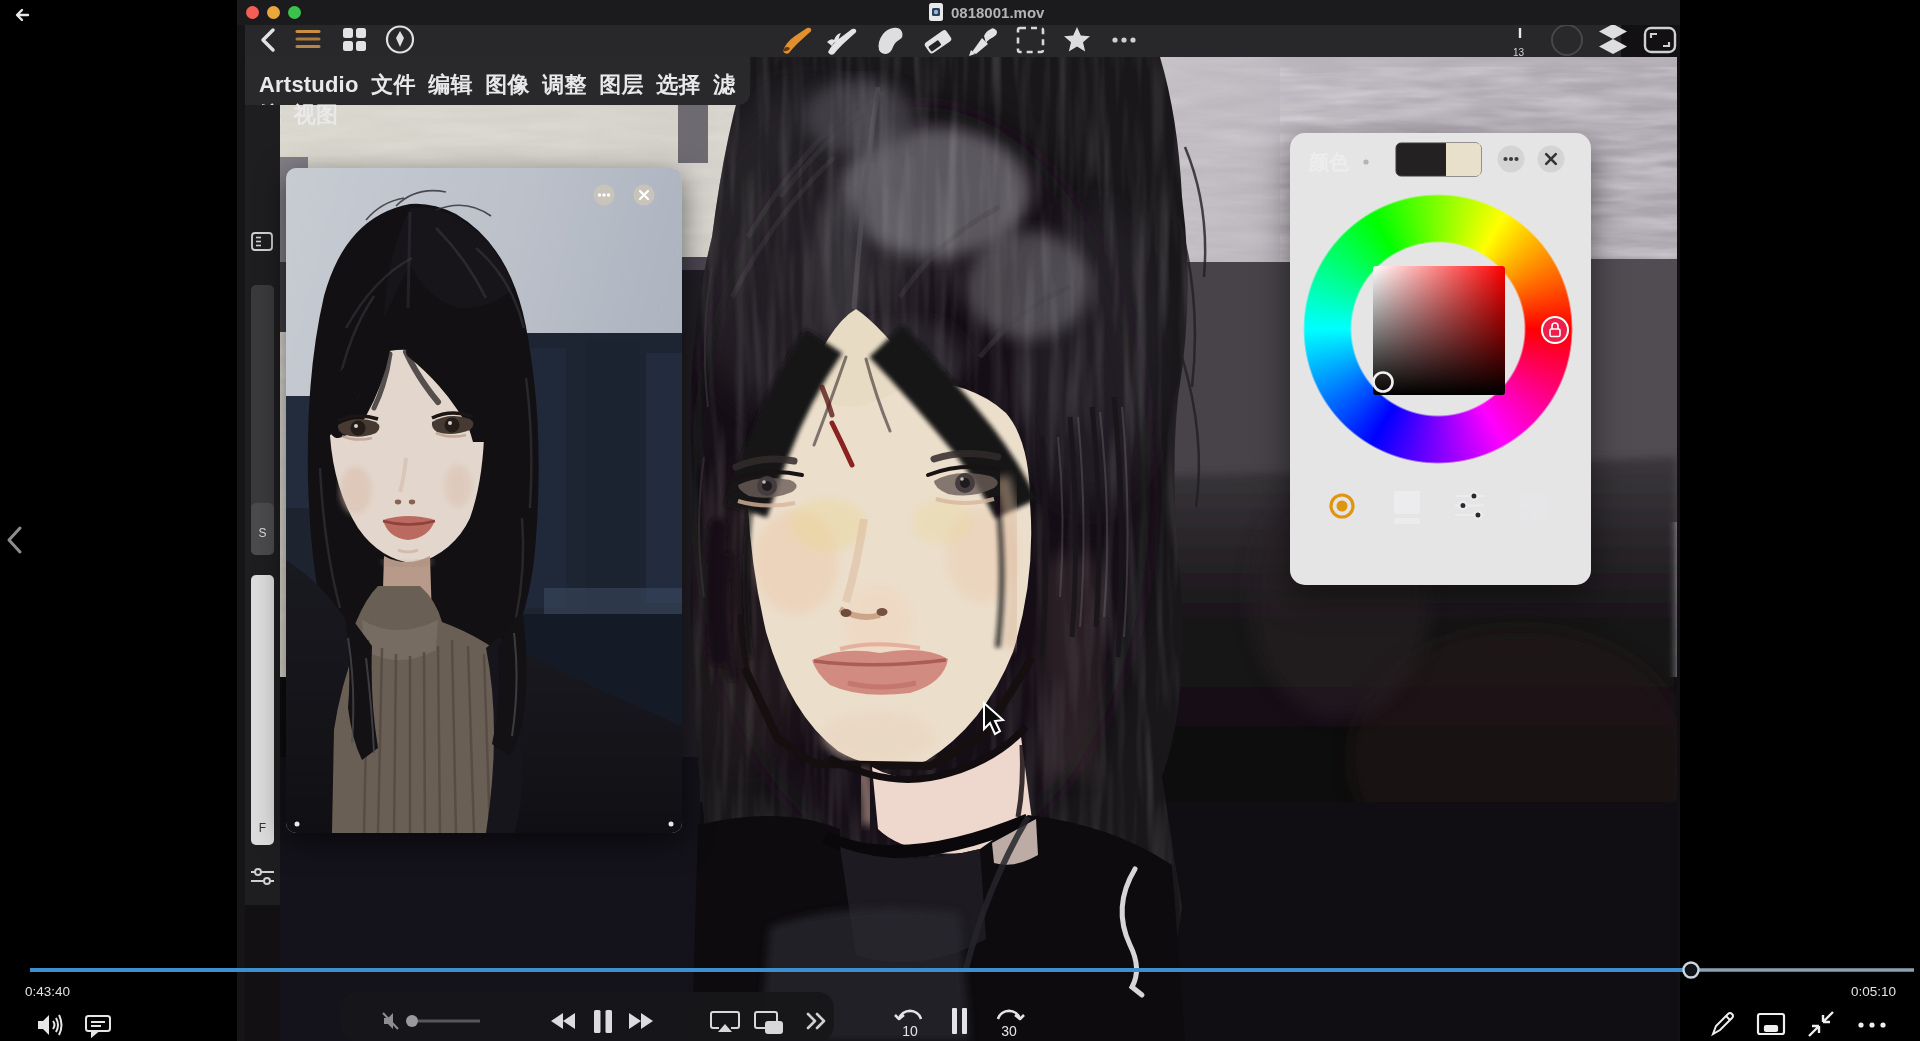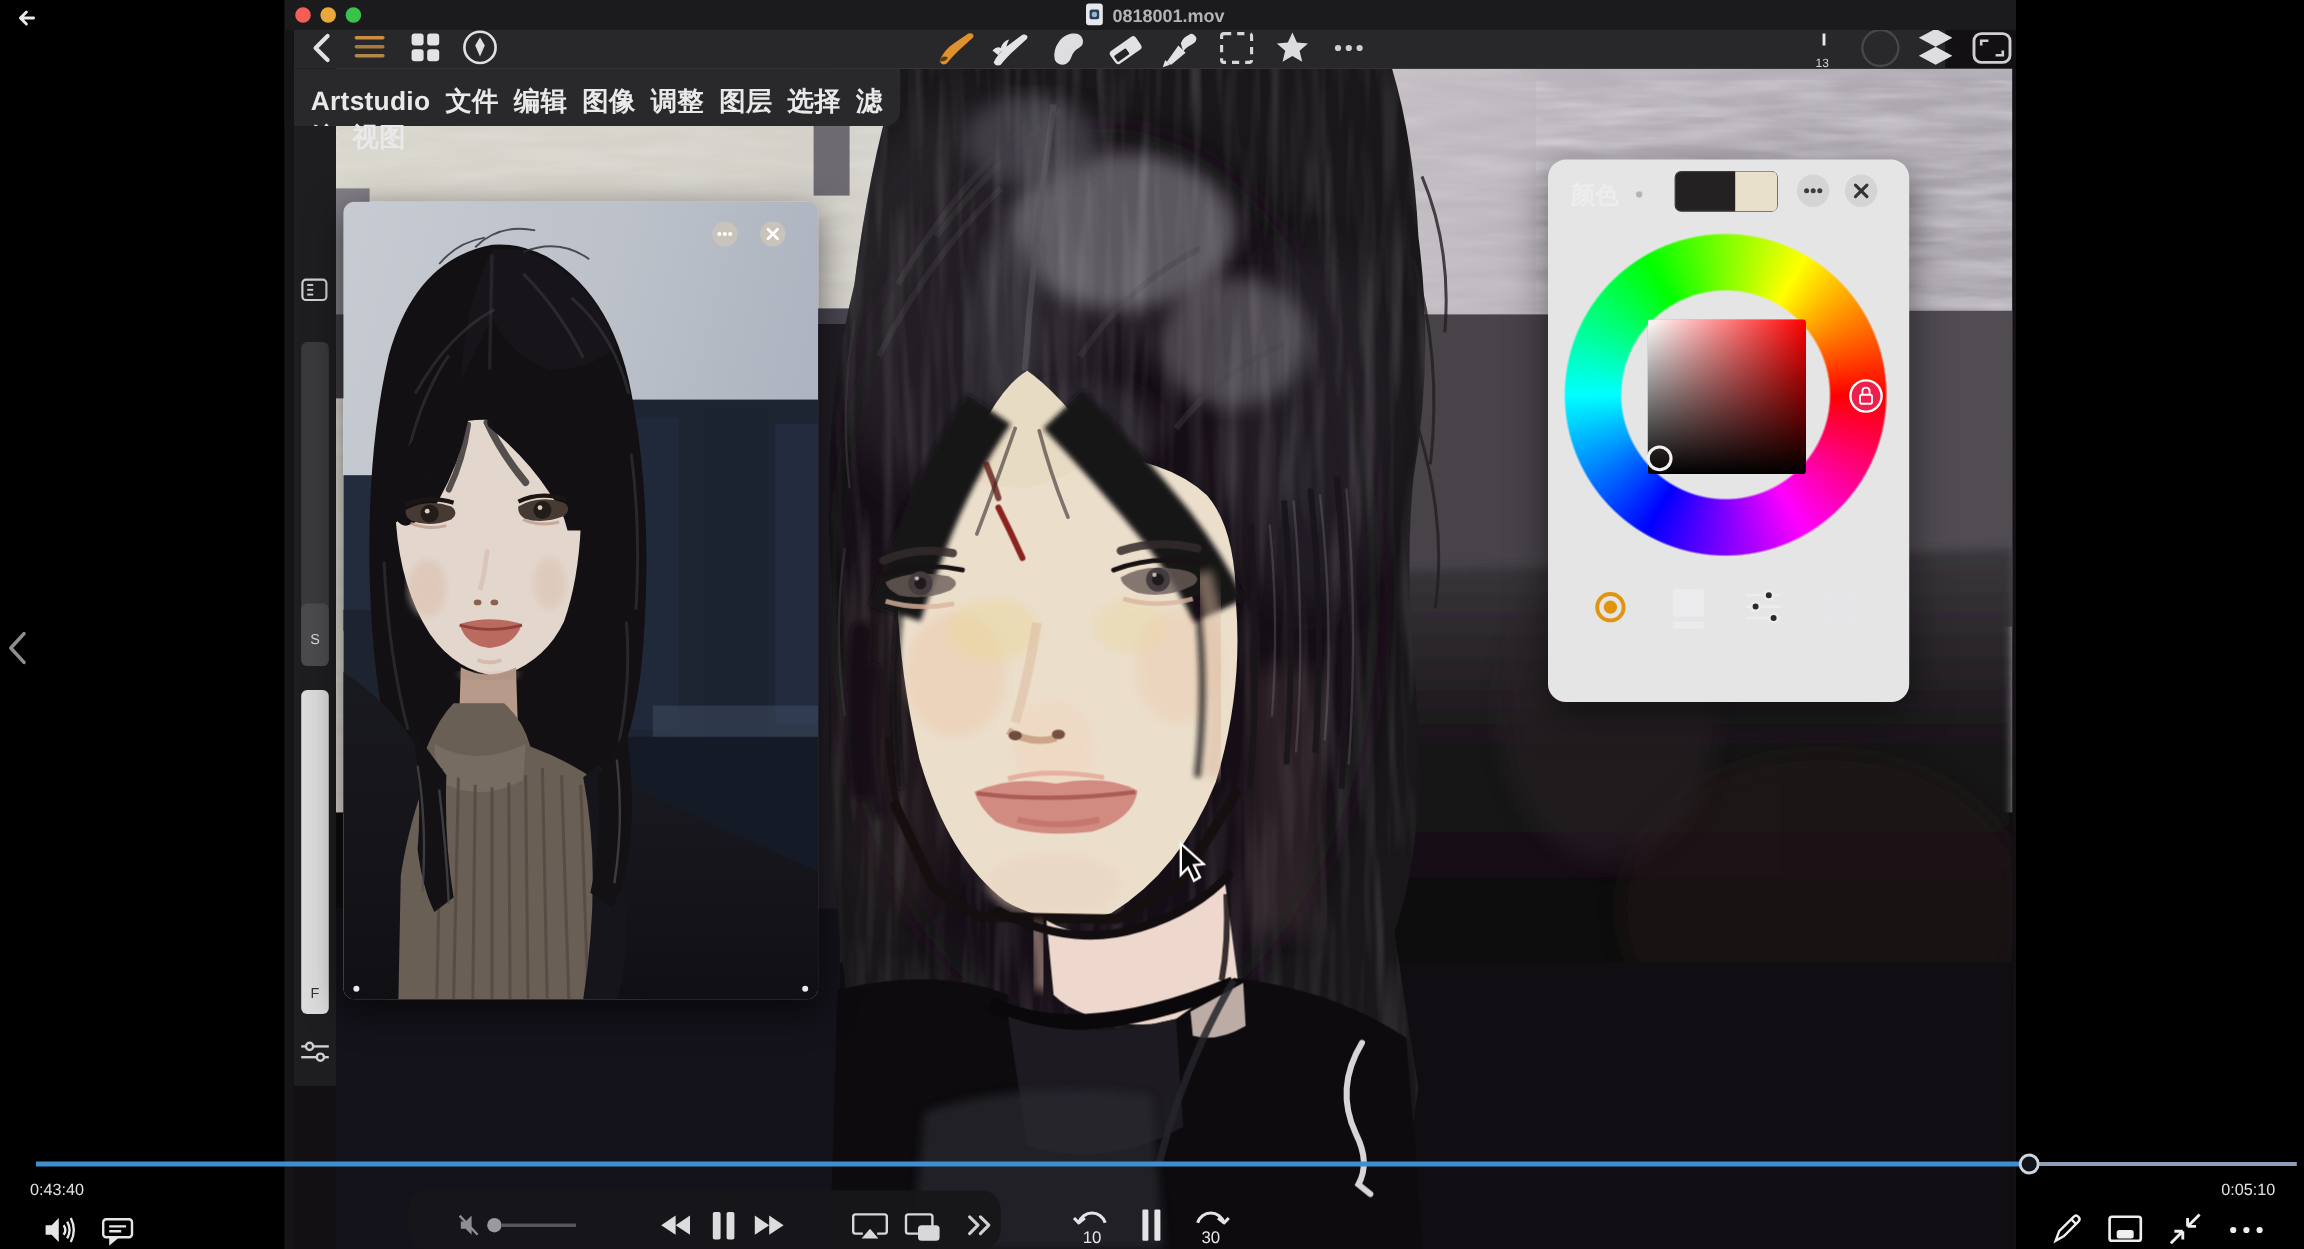--- a/index.html
+++ b/index.html
@@ -3,21 +3,21 @@
 <meta charset="utf-8">
 <style>
   * { margin:0; padding:0; box-sizing:border-box; }
   html,body { width:1920px; height:1041px; background:#000; overflow:hidden;
     font-family:"Liberation Sans", sans-serif; }
   .abs { position:absolute; }
   #stage { position:relative; width:1920px; height:1041px; background:#000; }
   #video { position:absolute; left:237px; top:0; width:1443px; height:1041px;
     background:#121013; overflow:hidden; }
   
-  #titlebar { position:absolute; left:0; top:0; width:1443px; height:25px; background:#1b1b1d; }
+  #titlebar { position:absolute; left:0; top:0; width:1443px; height:25px; background:#1b1b1d;padding-left:24px; }
   #toolbar  { position:absolute; left:0; top:25px; width:1384px; height:32px; background:#28282a; }
   #menupanel{ position:absolute; left:0; top:57px; width:513px; height:48px; background:#29292c;
     border-bottom-right-radius:12px; }
   #menutext { position:absolute; left:22px; top:70px; width:500px; color:#e9e9ea; font-size:22px;
     font-weight:700; letter-spacing:0.2px; }
   #sidebar  { position:absolute; left:8px; top:105px; width:35px; height:800px; background:#1e1e20; }
   #leftgut  { position:absolute; left:0px; top:25px; width:8px; height:1016px; background:#151517; }
   .tl { position:absolute; top:6px; width:13px; height:13px; border-radius:50%; }
   
   #canvas { position:absolute; left:43px; top:57px; width:1397px; height:984px; background:#0e0c0e; }

